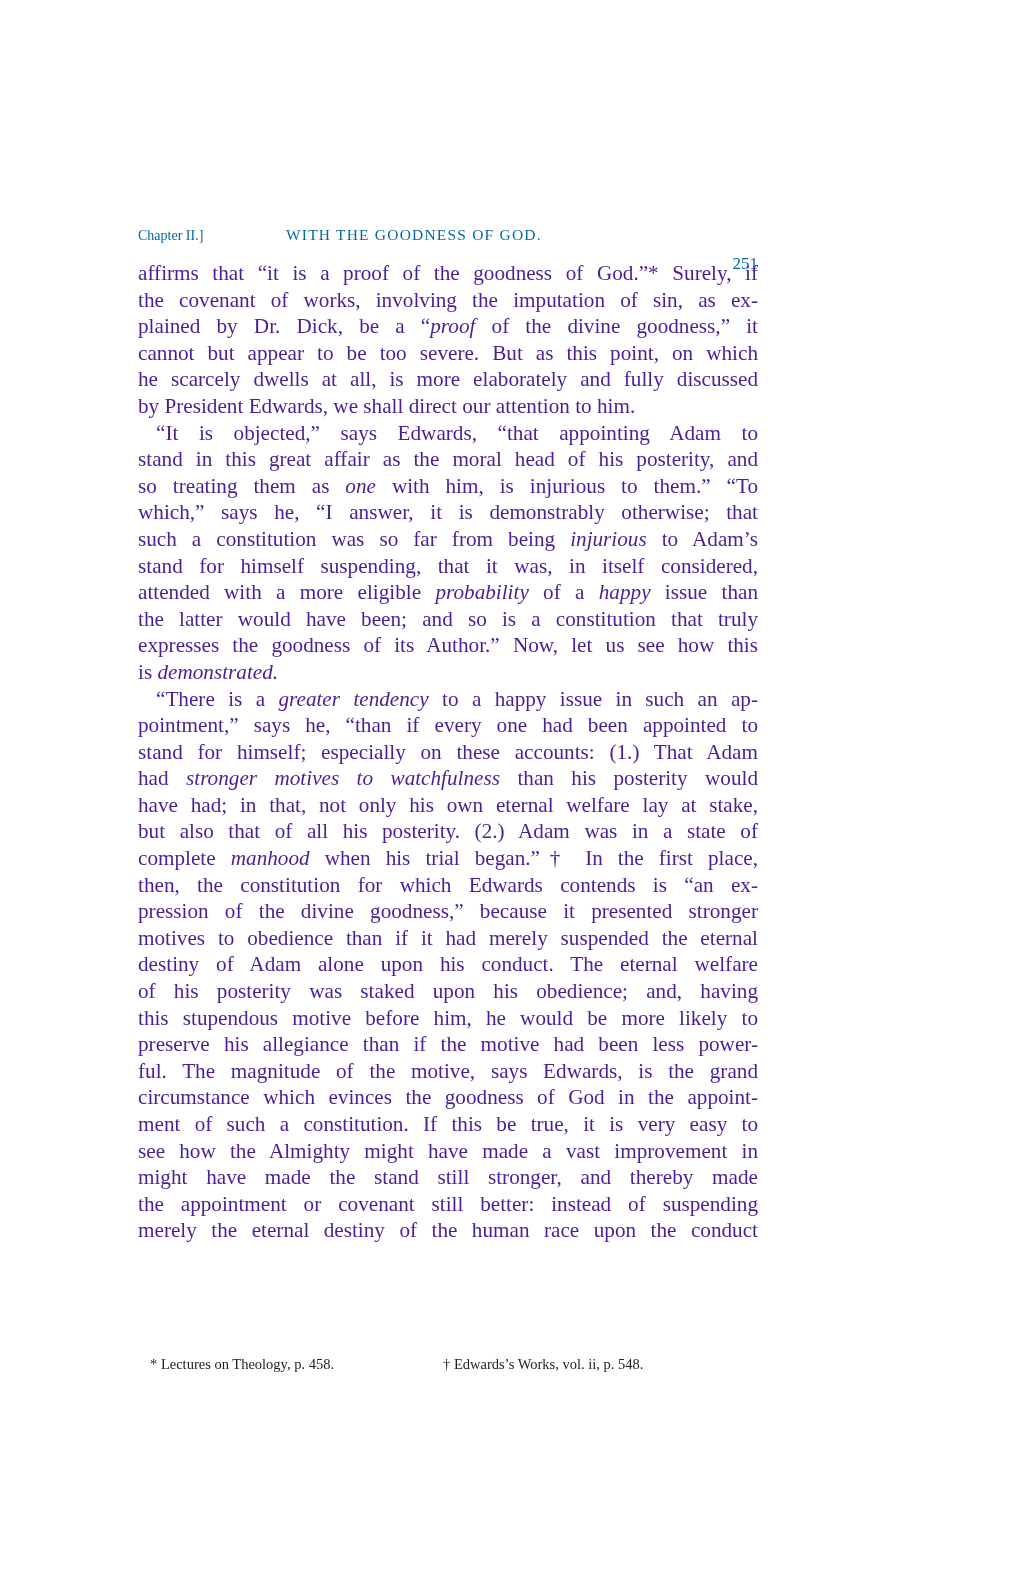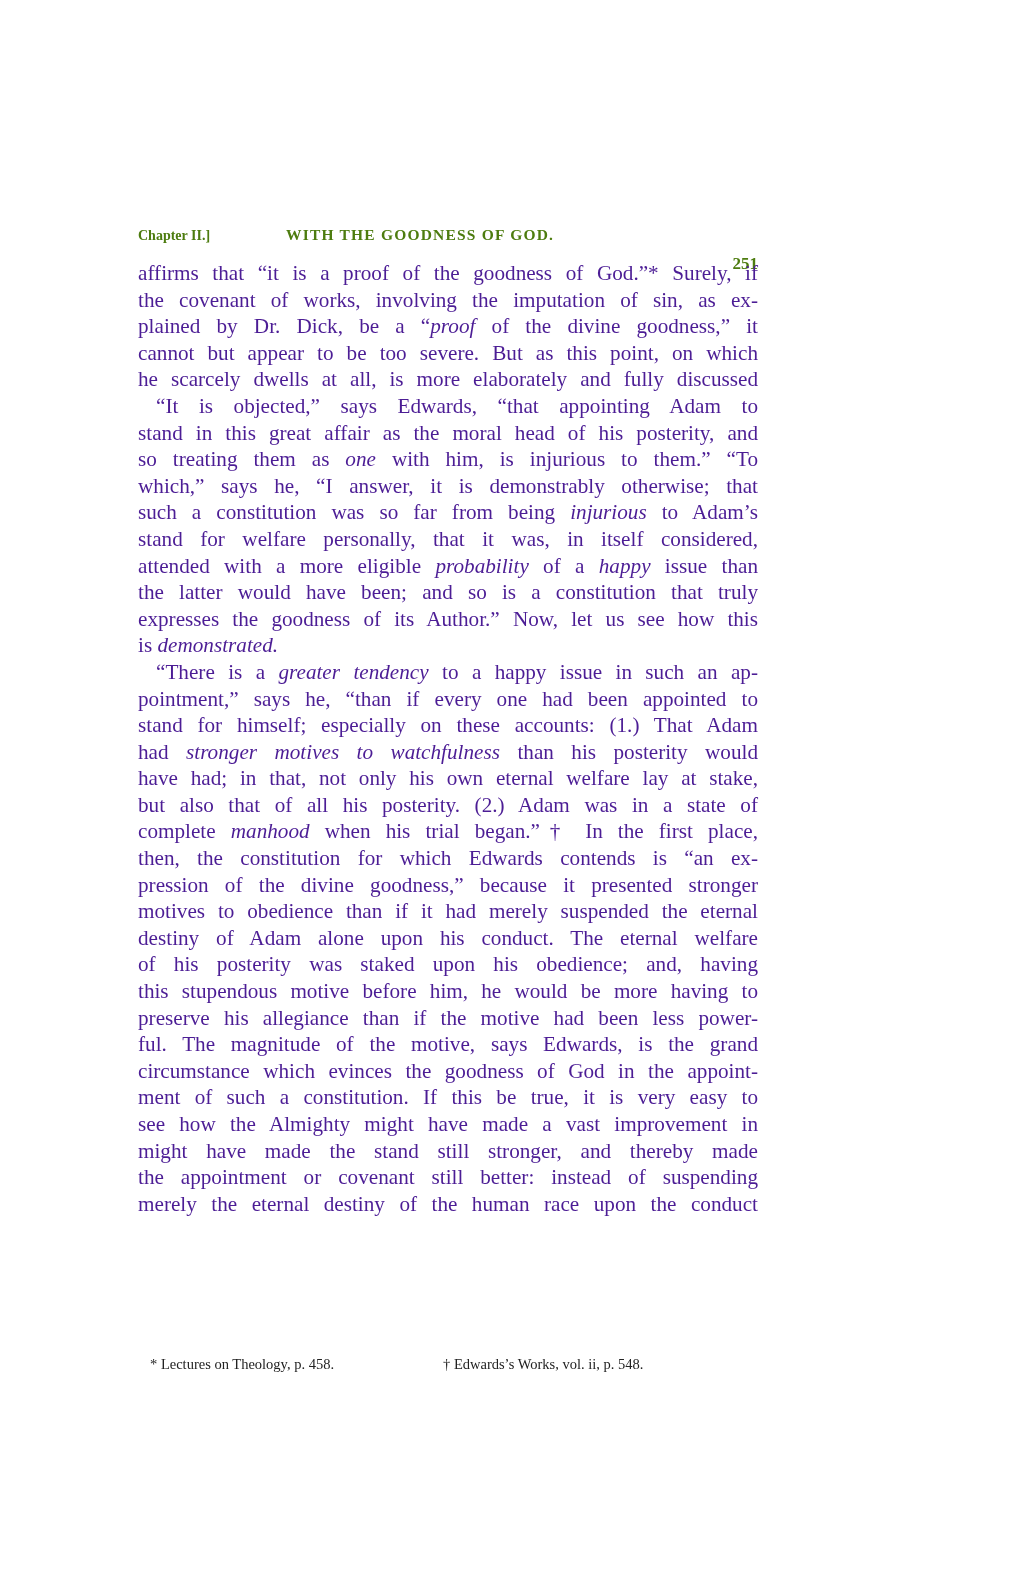--- a/index.html
+++ b/index.html
@@ -5,22 +5,21 @@
     html, body { margin: 0; padding: 0; background: #ffffff; }
     body { width: 1011px; height: 1580px; position: relative; overflow: hidden; }
     .page {
       position: absolute; left: 0; top: 0; width: 1011px; height: 1580px;
       background: #ffffff; color: #1a1a1a;
       font-family: "DejaVu Serif", "Liberation Serif", serif;
     }
     .running-head {
       position: absolute; left: 138px; top: 226px; width: 620px; height: 24px;
       font-family: "Liberation Serif", serif;
-      color: #4d7c0f;
-      font-weight: bold;
+      color: #0369a1;
     }
     .rh-chapter { position: absolute; left: 0; top: 2px; font-size: 14px; }
     .rh-title { position: absolute; left: 148px; top: 0; font-size: 15.5px; letter-spacing: 1.2px; }
     .rh-page { position: absolute; right: 0; top: 0; font-size: 17px; margin-top: 28px; }
     .body-text {
       position: absolute; left: 138px; top: 260px; width: 620px;
       font-family: "Liberation Serif", serif;
       font-size: 21.2px; line-height: 26.6px; color: #4c1d95;
     }
     .line { display: block; white-space: nowrap; text-align: justify; text-align-last: justify; height: 26.6px; }
@@ -43,43 +42,44 @@
     <span class="rh-title">WITH THE GOODNESS OF GOD.</span>
     <span class="rh-page">251</span>
   </div>
 
   <div class="body-text" id="body-text">
       <span class="line">affirms that “it is a proof of the goodness of God.”* Surely, if</span>
       <span class="line">the covenant of works, involving the imputation of sin, as ex-</span>
       <span class="line">plained by Dr. Dick, be a “<i>proof</i> of the divine goodness,” it</span>
       <span class="line">cannot but appear to be too severe. But as this point, on which</span>
       <span class="line">he scarcely dwells at all, is more elaborately and fully discussed</span>
+      <span class="line last">by President Edwards, we shall direct our attention to him.</span>
       <span class="line indent">“It is objected,” says Edwards, “that appointing Adam to</span>
       <span class="line">stand in this great affair as the moral head of his posterity, and</span>
       <span class="line">so treating them as <i>one</i> with him, is injurious to them.” “To</span>
       <span class="line">which,” says he, “I answer, it is demonstrably otherwise; that</span>
       <span class="line">such a constitution was so far from being <i>injurious</i> to Adam’s</span>
-      <span class="line">stand for welfare personally, that it was, in itself considered,</span>
+      <span class="line">stand for himself suspending, that it was, in itself considered,</span>
       <span class="line">attended with a more eligible <i>probability</i> of a <i>happy</i> issue than</span>
       <span class="line">the latter would have been; and so is a constitution that truly</span>
       <span class="line">expresses the goodness of its Author.” Now, let us see how this</span>
       <span class="line last">is <i>demonstrated.</i></span>
       <span class="line indent">“There is a <i>greater tendency</i> to a happy issue in such an ap-</span>
       <span class="line">pointment,” says he, “than if every one had been appointed to</span>
       <span class="line">stand for himself; especially on these accounts: (1.) That Adam</span>
       <span class="line">had <i>stronger motives to watchfulness</i> than his posterity would</span>
       <span class="line">have had; in that, not only his own eternal welfare lay at stake,</span>
       <span class="line">but also that of all his posterity. (2.) Adam was in a state of</span>
       <span class="line">complete <i>manhood</i> when his trial began.”† In the first place,</span>
       <span class="line">then, the constitution for which Edwards contends is “an ex-</span>
       <span class="line">pression of the divine goodness,” because it presented stronger</span>
       <span class="line">motives to obedience than if it had merely suspended the eternal</span>
       <span class="line">destiny of Adam alone upon his conduct. The eternal welfare</span>
       <span class="line">of his posterity was staked upon his obedience; and, having</span>
-      <span class="line">this stupendous motive before him, he would be more having to</span>
+      <span class="line">this stupendous motive before him, he would be more likely to</span>
       <span class="line">preserve his allegiance than if the motive had been less power-</span>
       <span class="line">ful. The magnitude of the motive, says Edwards, is the grand</span>
       <span class="line">circumstance which evinces the goodness of God in the appoint-</span>
       <span class="line">ment of such a constitution. If this be true, it is very easy to</span>
       <span class="line">see how the Almighty might have made a vast improvement in</span>
       <span class="line">might have made the stand still stronger, and thereby made</span>
       <span class="line">the appointment or covenant still better: instead of suspending</span>
       <span class="line">merely the eternal destiny of the human race upon the conduct</span>
     </div>
 

